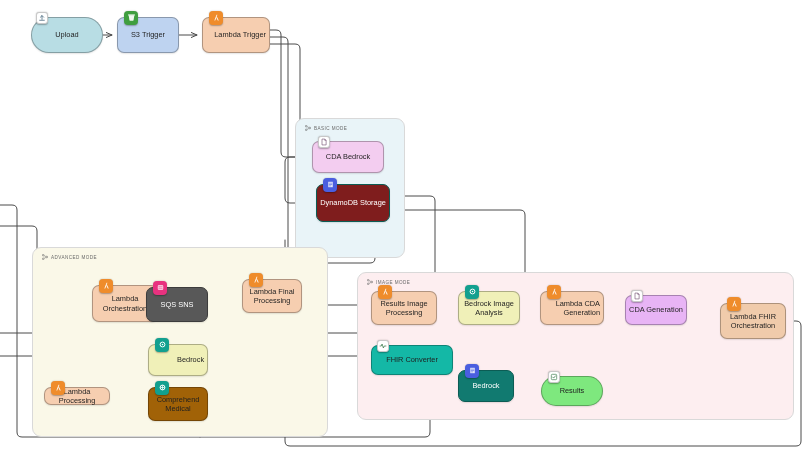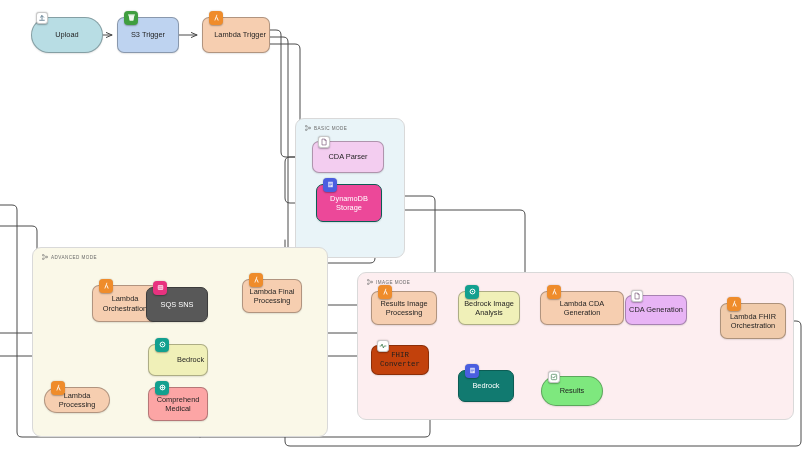--- a/index.html
+++ b/index.html
@@ -201,24 +201,24 @@
     <span class="lbl">Lambda Trigger</span>
   </div>
 
   <div class="node" style="left:312px;top:141px;width:72px;height:32px;background:#f3cdf0;">
     <span class="nicon plain" style="left:5px;">
       <svg width="8" height="8" viewBox="0 0 12 12">
         <path d="M3,1.6 L7.2,1.6 L9.2,3.6 L9.2,10.4 L3,10.4 Z" fill="none" stroke="#7a5a7a" stroke-width="1" stroke-linejoin="round"></path>
         <path d="M7.2,1.6 L7.2,3.6 L9.2,3.6" fill="none" stroke="#7a5a7a" stroke-width="1" stroke-linejoin="round"></path>
       </svg>
     </span>
-    <span class="lbl">CDA Parser</span>
-  </div>
-
-  <div class="node teal" style="left:316px;top:184px;width:66px;height:38px;background:#ec4899;border-color:#0c5c54;">
+    <span class="lbl">CDA Bedrock</span>
+  </div>
+
+  <div class="node teal" style="left:316px;top:184px;width:74px;height:38px;background:#7f1d1d;border-color:#0c5c54;">
     <span class="nicon" style="background:#4a5ee0;">
       <svg width="9" height="9" viewBox="0 0 12 12">
         <path d="M3,2.4 L9,2.4 L9,9.6 L3,9.6 Z" fill="#fff" opacity=".9"></path>
         <path d="M4.2,4.2 L7.8,4.2 M4.2,6 L7.8,6 M4.2,7.8 L6.6,7.8" stroke="#4a5ee0" stroke-width=".8" stroke-linecap="round"></path>
       </svg>
     </span>
     <span class="lbl">DynamoDB Storage</span>
   </div>
 
   <div class="node" style="left:44px;top:285px;width:66px;height:37px;background:#f6ceb0;margin-left:48px;">
@@ -254,31 +254,31 @@
   <div class="node" style="left:148px;top:344px;width:60px;height:32px;background:#f0f0b8;padding-left:28px;">
     <span class="nicon" style="background:#12a08f;">
       <svg width="9" height="9" viewBox="0 0 12 12">
         <circle cx="6" cy="6" r="3.2" fill="none" stroke="#fff" stroke-width="1.3"></circle>
         <circle cx="6" cy="6" r="1" fill="#fff"></circle>
       </svg>
     </span>
     <span class="lbl">Bedrock</span>
   </div>
 
-  <div class="node" style="left:148px;top:387px;width:60px;height:34px;background:#fca5a5;">
+  <div class="node" style="left:148px;top:387px;width:60px;height:34px;background:#a16207;">
     <span class="nicon" style="background:#12a08f;">
       <svg width="9" height="9" viewBox="0 0 12 12">
         <circle cx="6" cy="6" r="3.2" fill="none" stroke="#fff" stroke-width="1.3"></circle>
         <path d="M6,3.6 L6,8.4 M3.6,6 L8.4,6" stroke="#fff" stroke-width="1" stroke-linecap="round"></path>
       </svg>
     </span>
     <span class="lbl">Comprehend Medical</span>
   </div>
 
-  <div class="node" style="left:44px;top:387px;width:66px;height:26px;background:#f6ceb0;border-radius:14px;">
+  <div class="node" style="left:44px;top:387px;width:66px;height:18px;background:#f6ceb0;">
     <span class="nicon" style="background:#ef8c2b;">
       <svg width="9" height="9" viewBox="0 0 12 12">
         <path d="M3.2,10 L6.1,2.2 L7.2,2.2 L4.3,10 Z" fill="#fff"></path>
         <path d="M6.4,4.6 L9,10 L7.8,10 L5.9,6.2 Z" fill="#fff"></path>
       </svg>
     </span>
     <span class="lbl">Lambda Processing</span>
   </div>
 
   <div class="node" style="left:371px;top:291px;width:66px;height:34px;background:#f6ceb0;">
@@ -294,21 +294,21 @@
   <div class="node" style="left:458px;top:291px;width:62px;height:34px;background:#f0f0b8;">
     <span class="nicon" style="background:#12a08f;">
       <svg width="9" height="9" viewBox="0 0 12 12">
         <circle cx="6" cy="6" r="3.2" fill="none" stroke="#fff" stroke-width="1.3"></circle>
         <circle cx="6" cy="6" r="1" fill="#fff"></circle>
       </svg>
     </span>
     <span class="lbl">Bedrock Image Analysis</span>
   </div>
 
-  <div class="node" style="left:540px;top:291px;width:84px;height:34px;background:#f6ceb0;">
+  <div class="node" style="left:540px;top:291px;width:64px;height:34px;background:#f6ceb0;text-align:right;">
     <span class="nicon" style="background:#ef8c2b;">
       <svg width="9" height="9" viewBox="0 0 12 12">
         <path d="M3.2,10 L6.1,2.2 L7.2,2.2 L4.3,10 Z" fill="#fff"></path>
         <path d="M6.4,4.6 L9,10 L7.8,10 L5.9,6.2 Z" fill="#fff"></path>
       </svg>
     </span>
     <span class="lbl">Lambda CDA Generation</span>
   </div>
 
   <div class="node" style="left:625px;top:295px;width:62px;height:30px;background:#e8b4f5;">
@@ -324,21 +324,21 @@
   <div class="node" style="left:720px;top:303px;width:66px;height:36px;background:#f0cbab;">
     <span class="nicon" style="background:#ef8c2b;">
       <svg width="9" height="9" viewBox="0 0 12 12">
         <path d="M3.2,10 L6.1,2.2 L7.2,2.2 L4.3,10 Z" fill="#fff"></path>
         <path d="M6.4,4.6 L9,10 L7.8,10 L5.9,6.2 Z" fill="#fff"></path>
       </svg>
     </span>
     <span class="lbl">Lambda FHIR Orchestration</span>
   </div>
 
-  <div class="node" style="left:371px;top:345px;width:58px;height:30px;background:#c2410c;font-family:Liberation Mono, monospace;">
+  <div class="node" style="left:371px;top:345px;width:82px;height:30px;background:#14b8a6;">
     <span class="nicon plain" style="left:5px;">
       <svg width="8" height="8" viewBox="0 0 12 12">
         <path d="M1.6,6 L3.4,6 L4.6,3 L6.6,9 L7.8,6 L10.4,6" fill="none" stroke="#3a7a4a" stroke-width="1.1" stroke-linecap="round" stroke-linejoin="round"></path>
       </svg>
     </span>
     <span class="lbl">FHIR Converter</span>
   </div>
 
   <div class="node teal" style="left:458px;top:370px;width:56px;height:32px;background:#117a70;border-color:#0c5c54;">
     <span class="nicon" style="background:#4a5ee0;">

